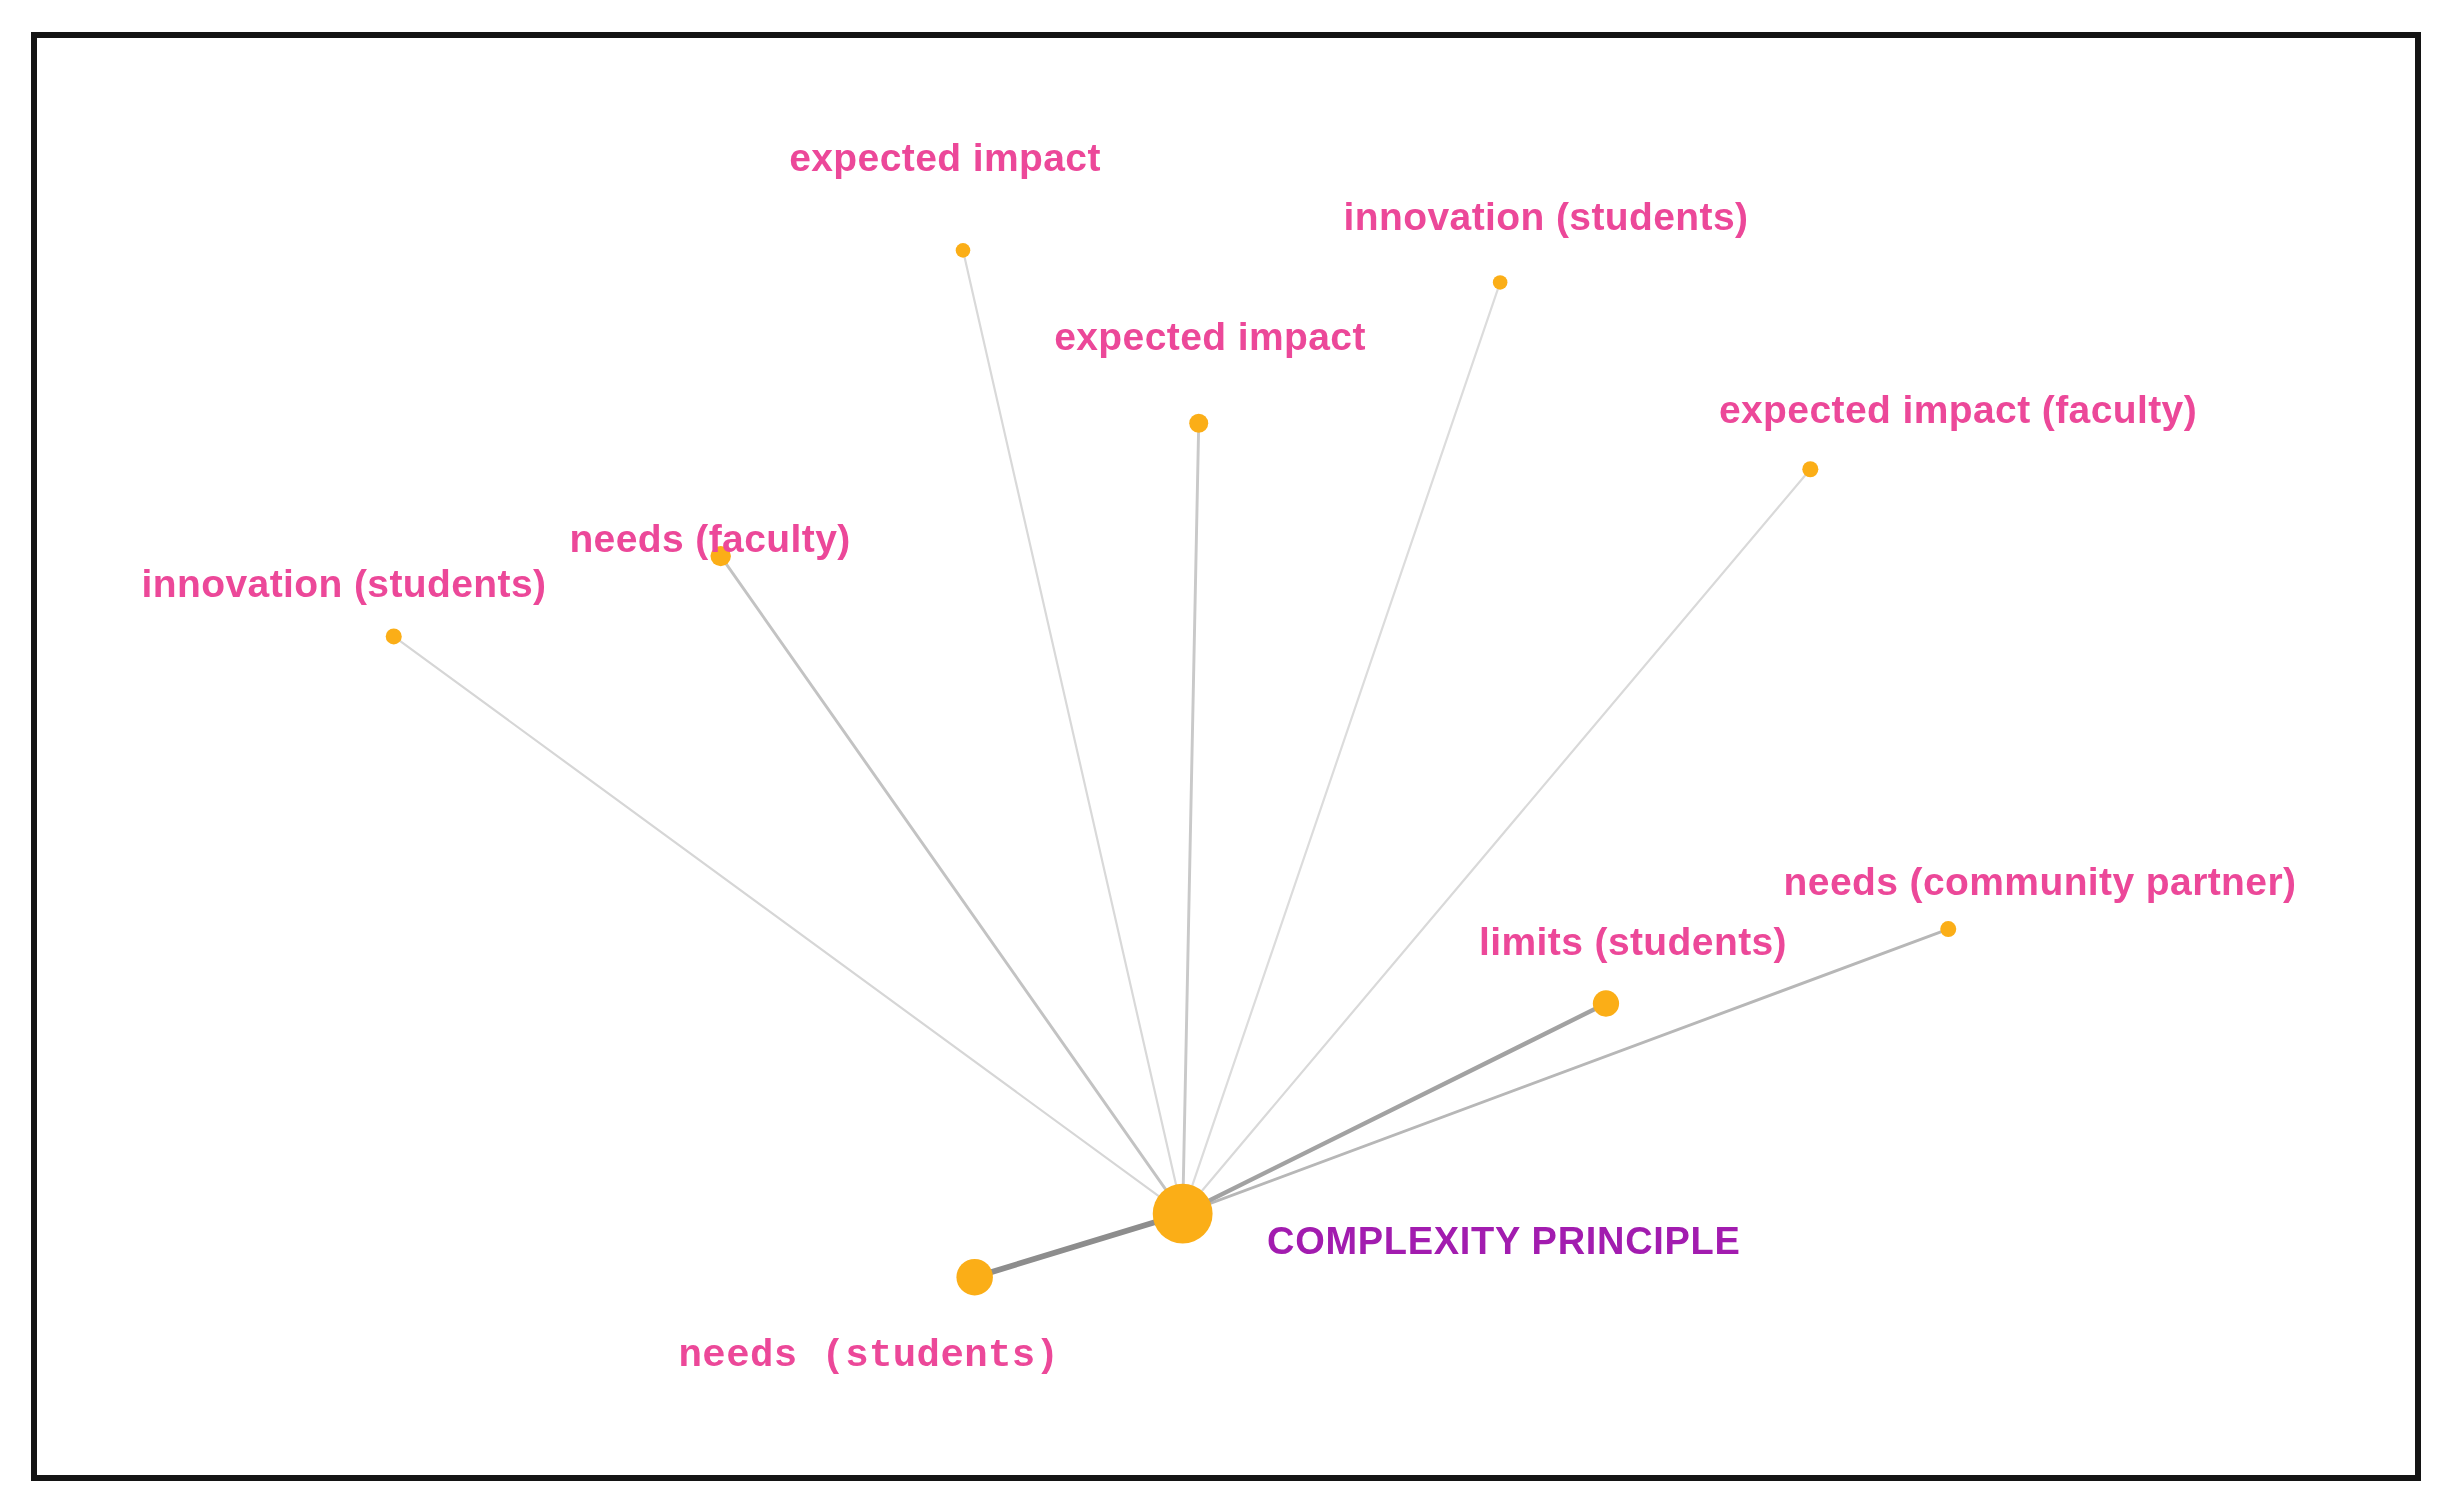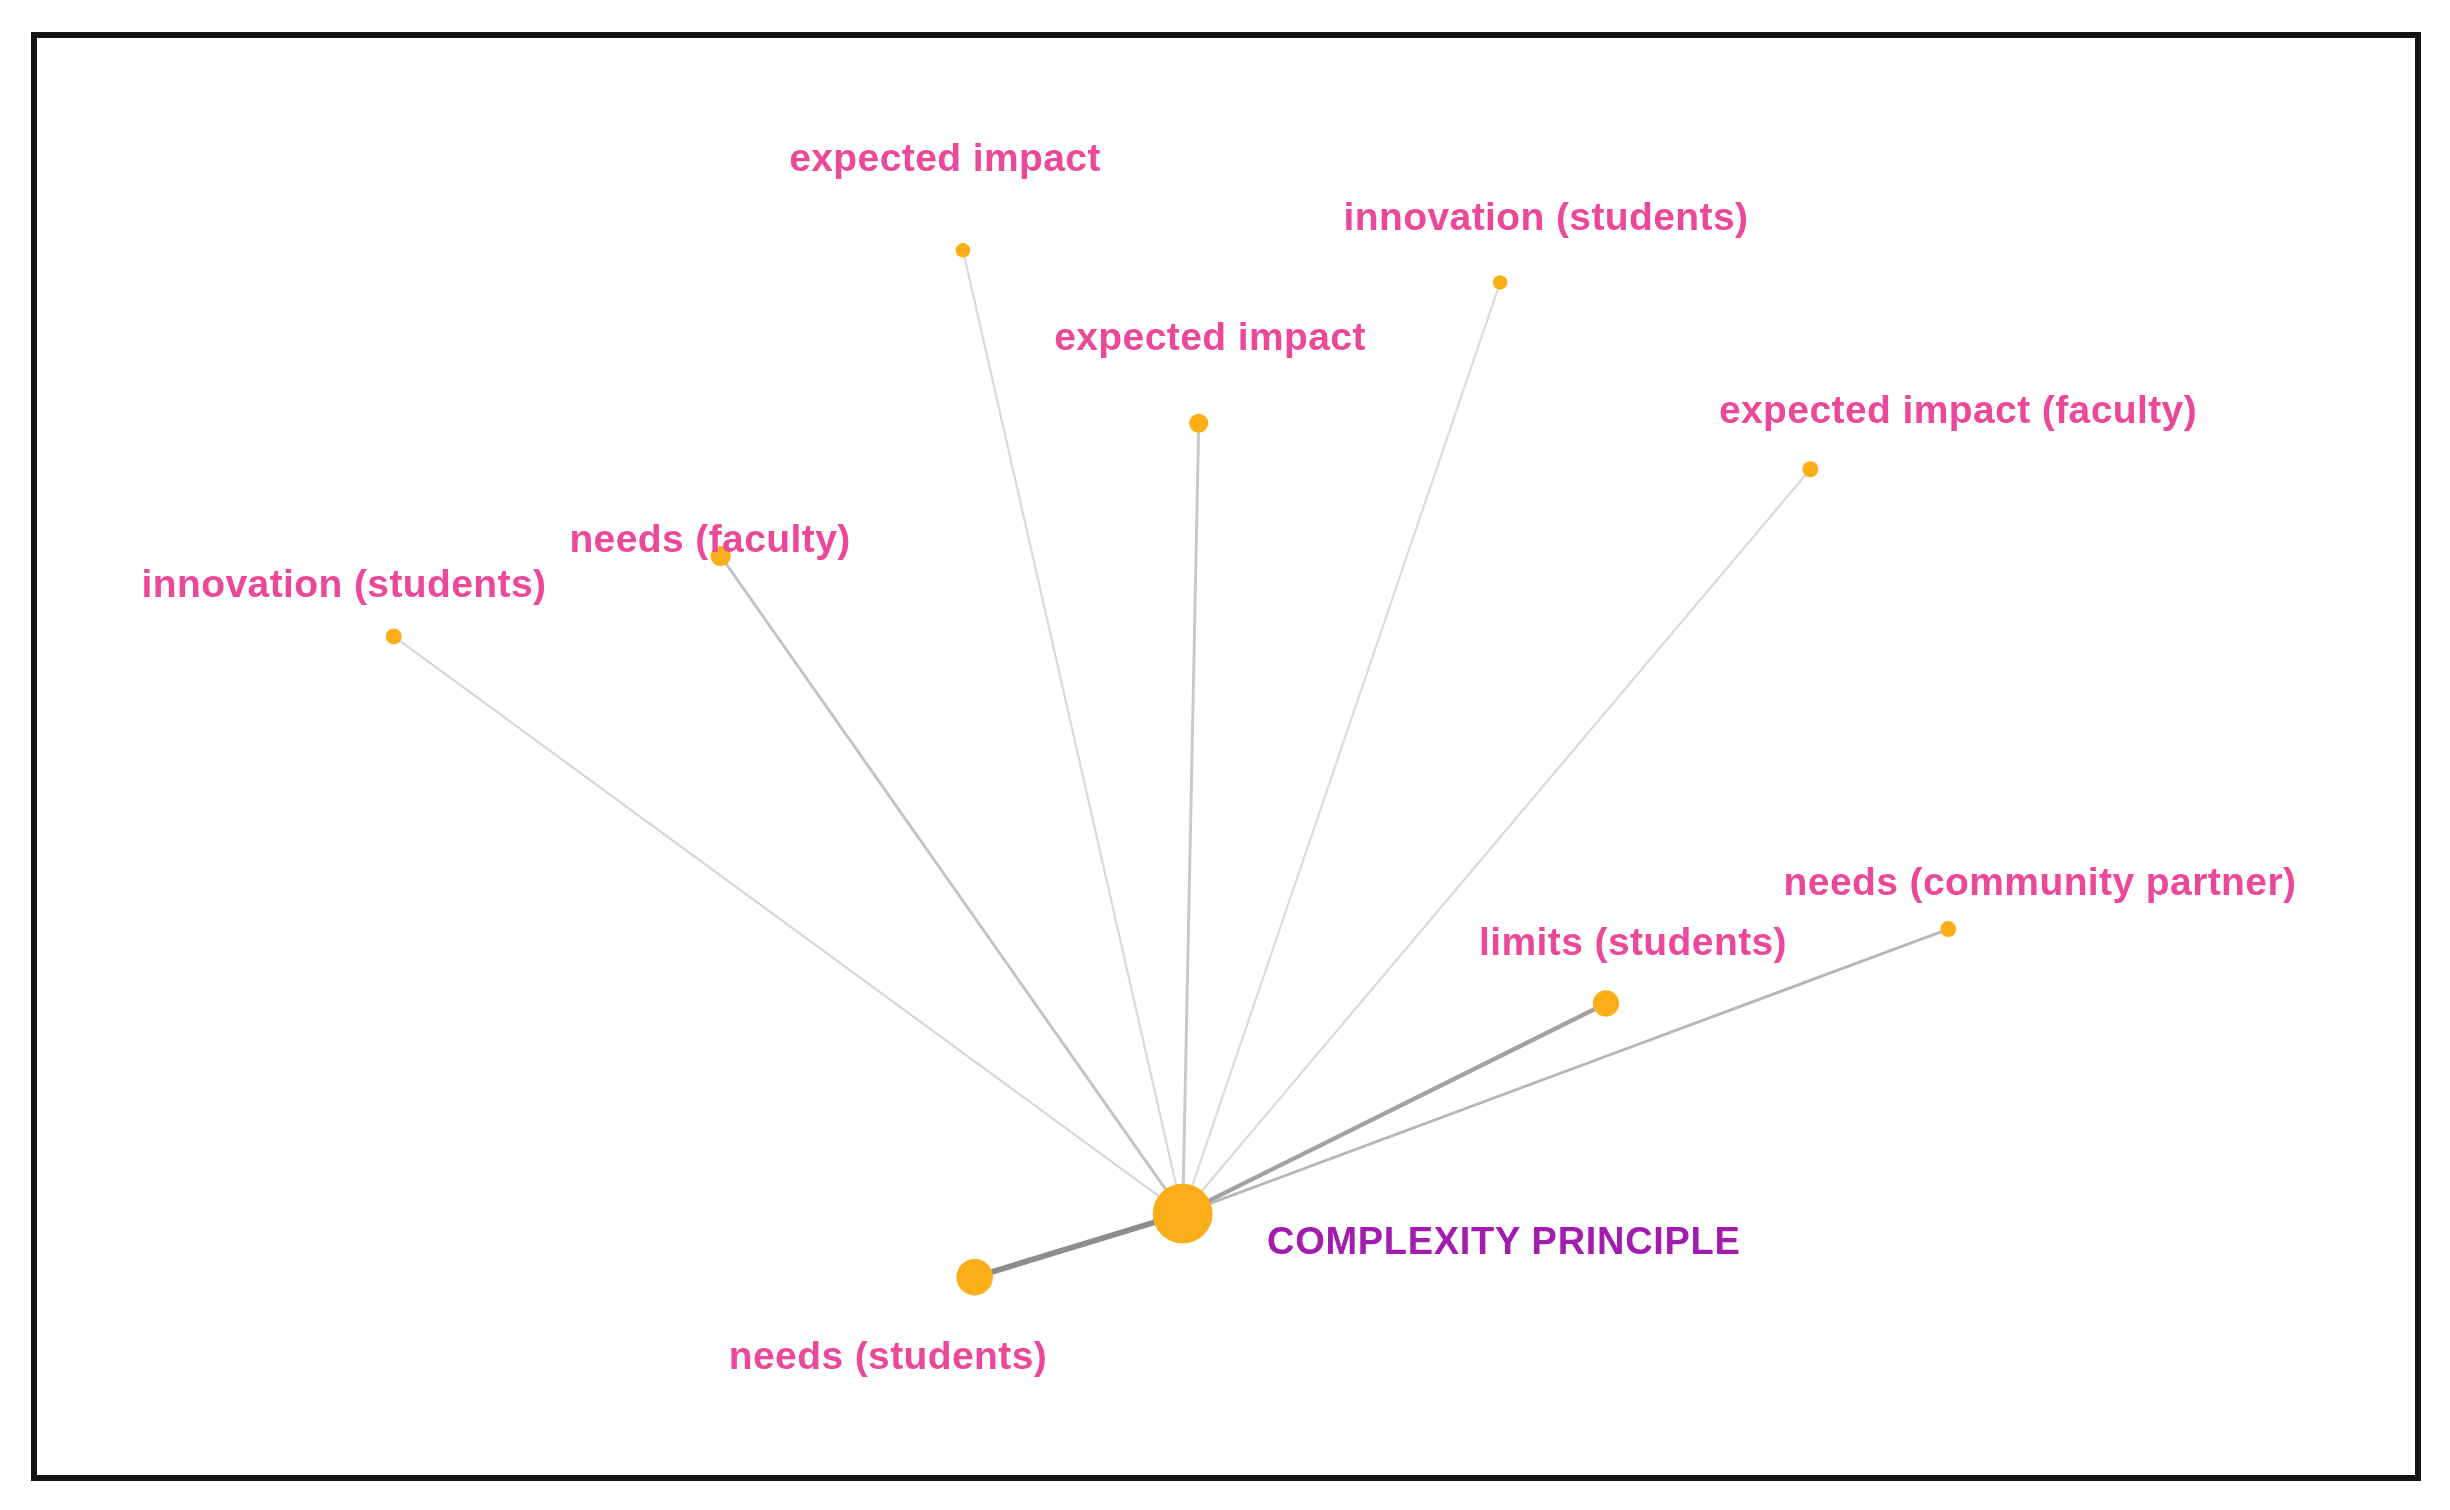--- a/index.html
+++ b/index.html
@@ -93,20 +93,20 @@
       </div>
       <div class="node-label" style="left: 1958px; top: 410px;">
         <div>expected impact (faculty)</div>
       </div>
       <div class="node-label" style="left: 2040px; top: 864px; margin-top: 18px;">
         <div>needs (community partner)</div>
       </div>
       <div class="node-label" style="left: 1633px; top: 942px;">
         <div>limits (students)</div>
       </div>
-      <div class="node-label" style="left: 888px; top: 1356px;">
+      <div class="node-label" style="left: 869px; top: 1356px; font-family: Liberation Mono, monospace;">
         <div>needs (students)</div>
       </div>
       <div class="center-label" style="left: 1267px; top: 1241px;">COMPLEXITY PRINCIPLE</div>
     </div>
   <div class="frame"></div>
 </div>
 
 
 </body></html>

